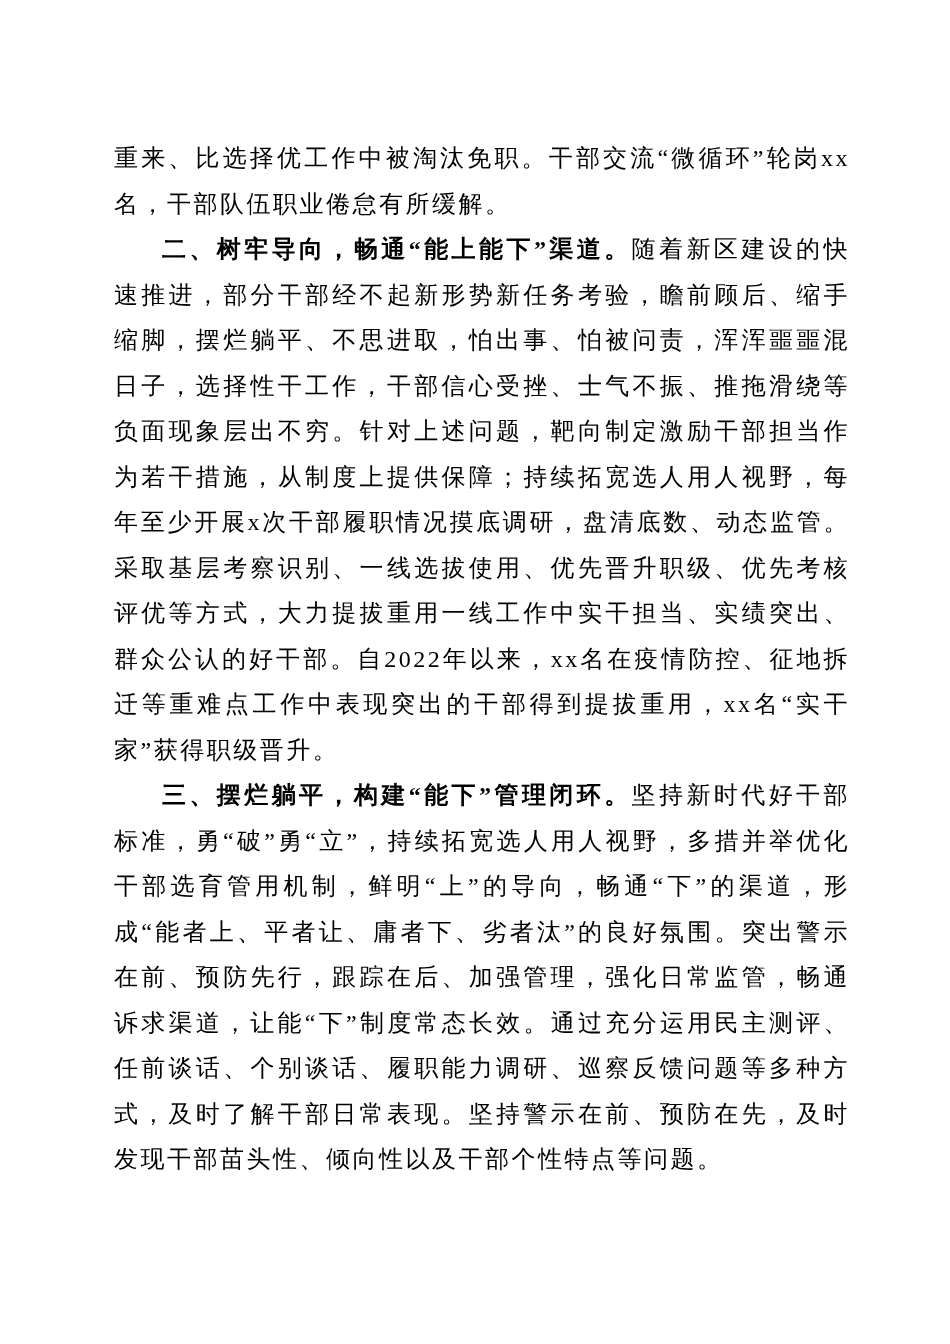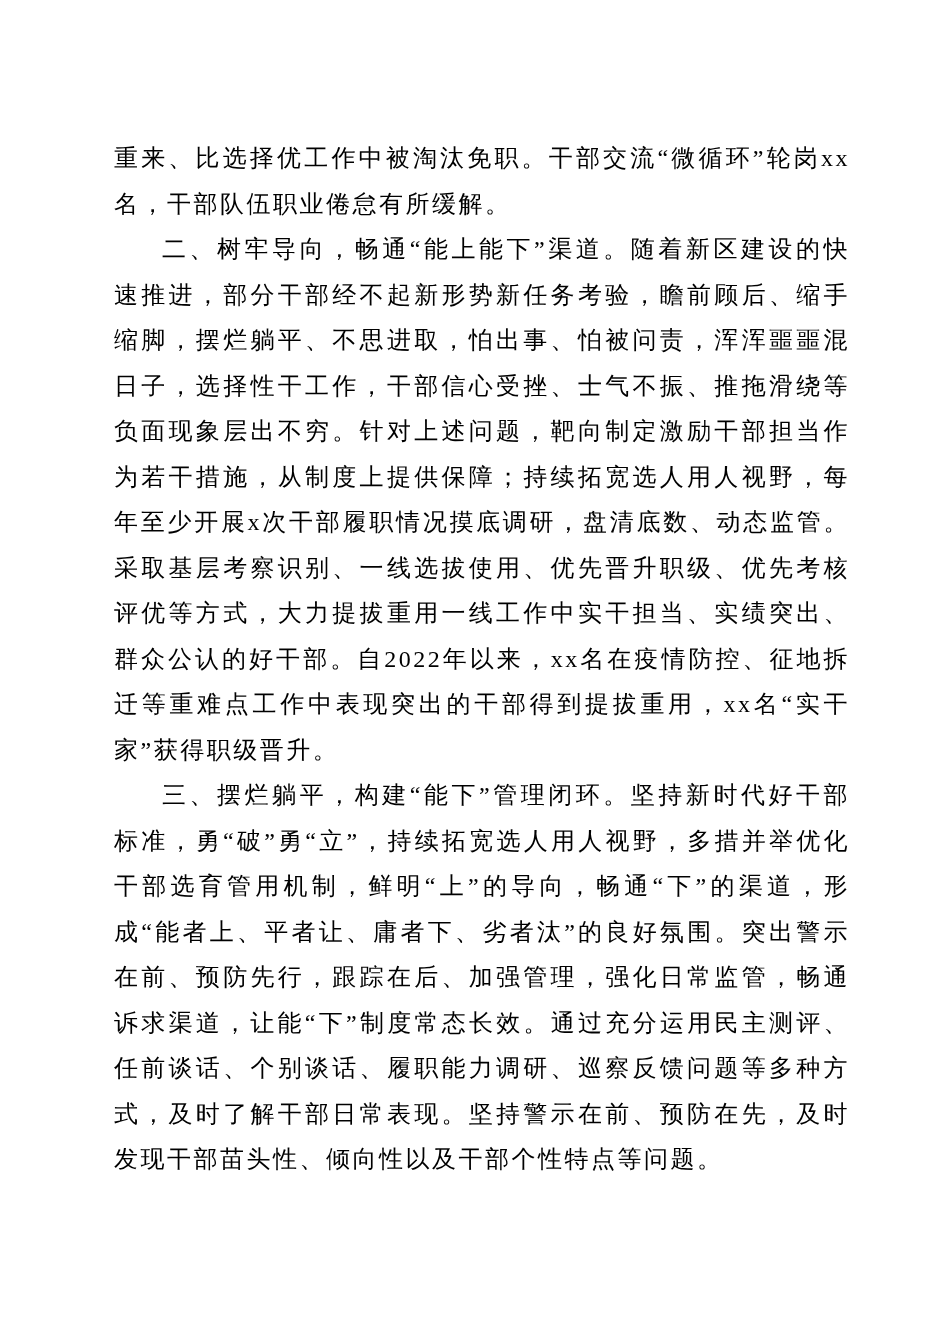--- a/index.html
+++ b/index.html
@@ -23,21 +23,21 @@
     letter-spacing: 2.5px;
     text-align: justify;
     text-justify: inter-ideograph;
     text-indent: 2em;
     word-break: break-all;
   }
   .para.no-indent {
     text-indent: 0;
   }
   .lead {
-    font-weight: 400;
+    font-weight: 700;
   }
 </style>
 </head>
 <body>
 
 <div class="page">
 
   <p class="para no-indent"><span class="body-text">重来、比选择优工作中被淘汰免职。干部交流“微循环”轮岗xx名，干部队伍职业倦怠有所缓解。</span></p>
 
   <p class="para"><span class="lead">二、树牢导向，畅通“能上能下”渠道。</span><span class="body-text">随着新区建设的快速推进，部分干部经不起新形势新任务考验，瞻前顾后、缩手缩脚，摆烂躺平、不思进取，怕出事、怕被问责，浑浑噩噩混日子，选择性干工作，干部信心受挫、士气不振、推拖滑绕等负面现象层出不穷。针对上述问题，靶向制定激励干部担当作为若干措施，从制度上提供保障；持续拓宽选人用人视野，每年至少开展x次干部履职情况摸底调研，盘清底数、动态监管。采取基层考察识别、一线选拔使用、优先晋升职级、优先考核评优等方式，大力提拔重用一线工作中实干担当、实绩突出、群众公认的好干部。自2022年以来，xx名在疫情防控、征地拆迁等重难点工作中表现突出的干部得到提拔重用，xx名“实干家”获得职级晋升。</span></p>

